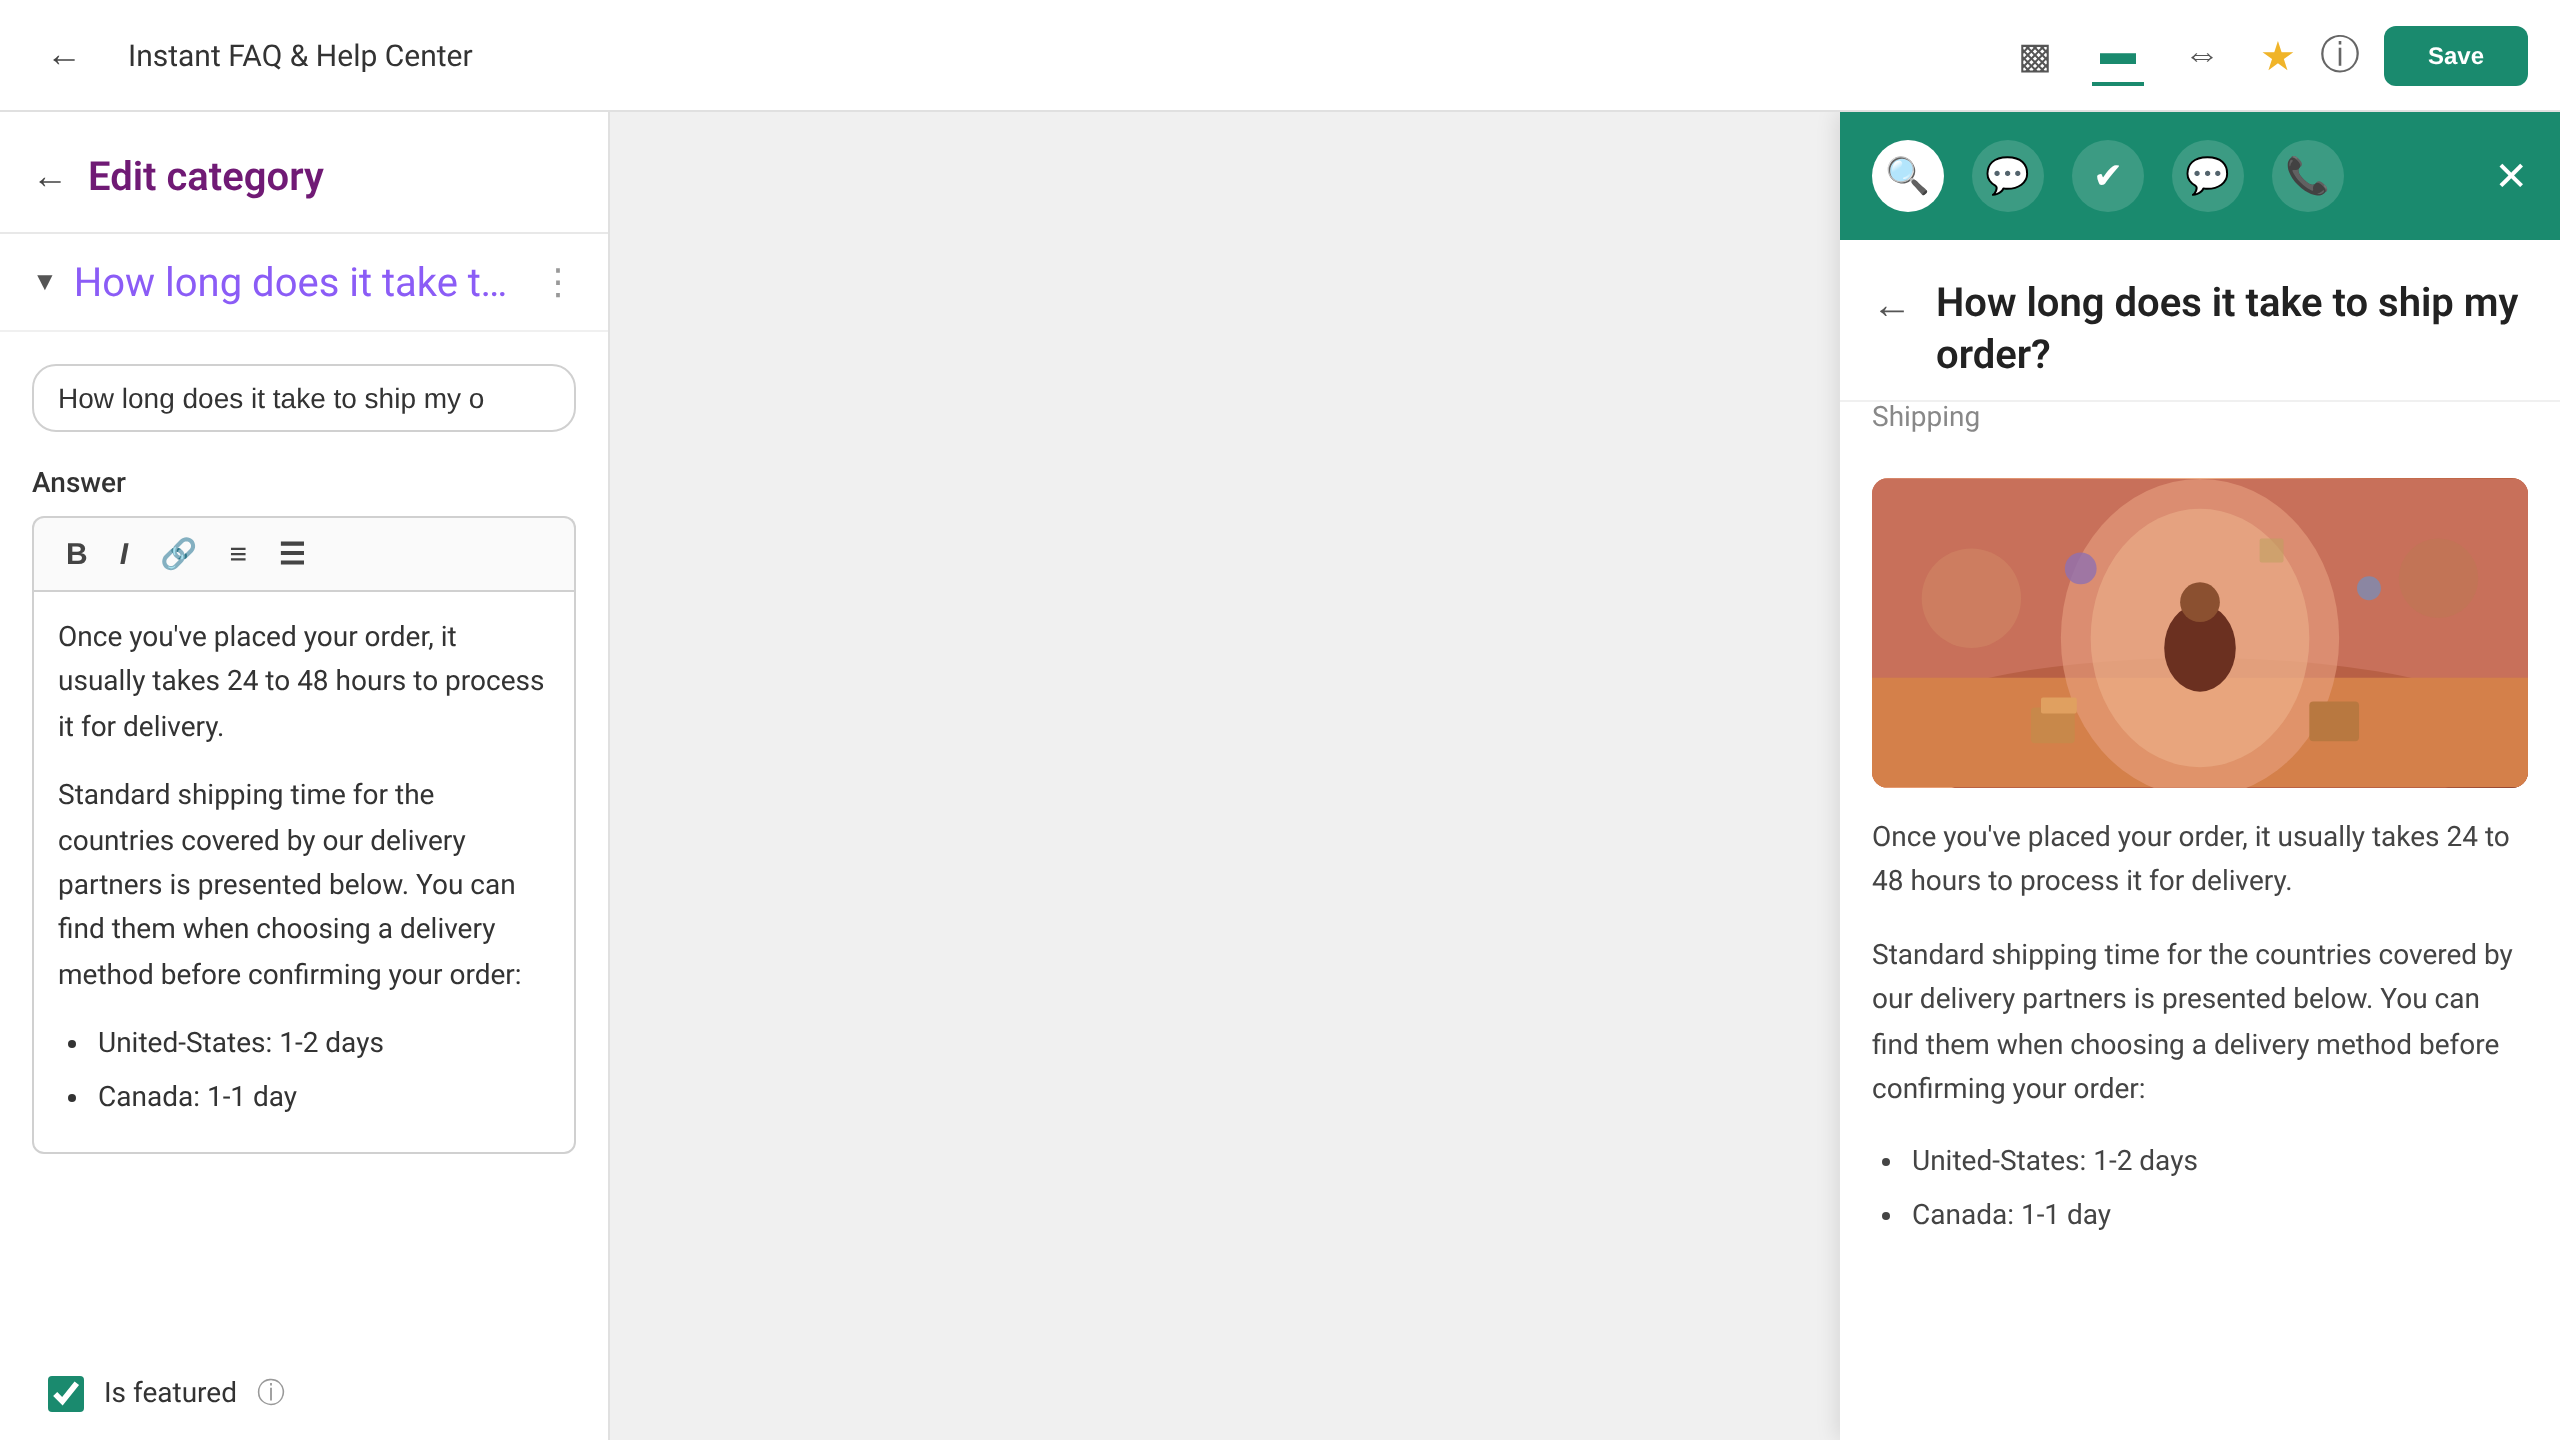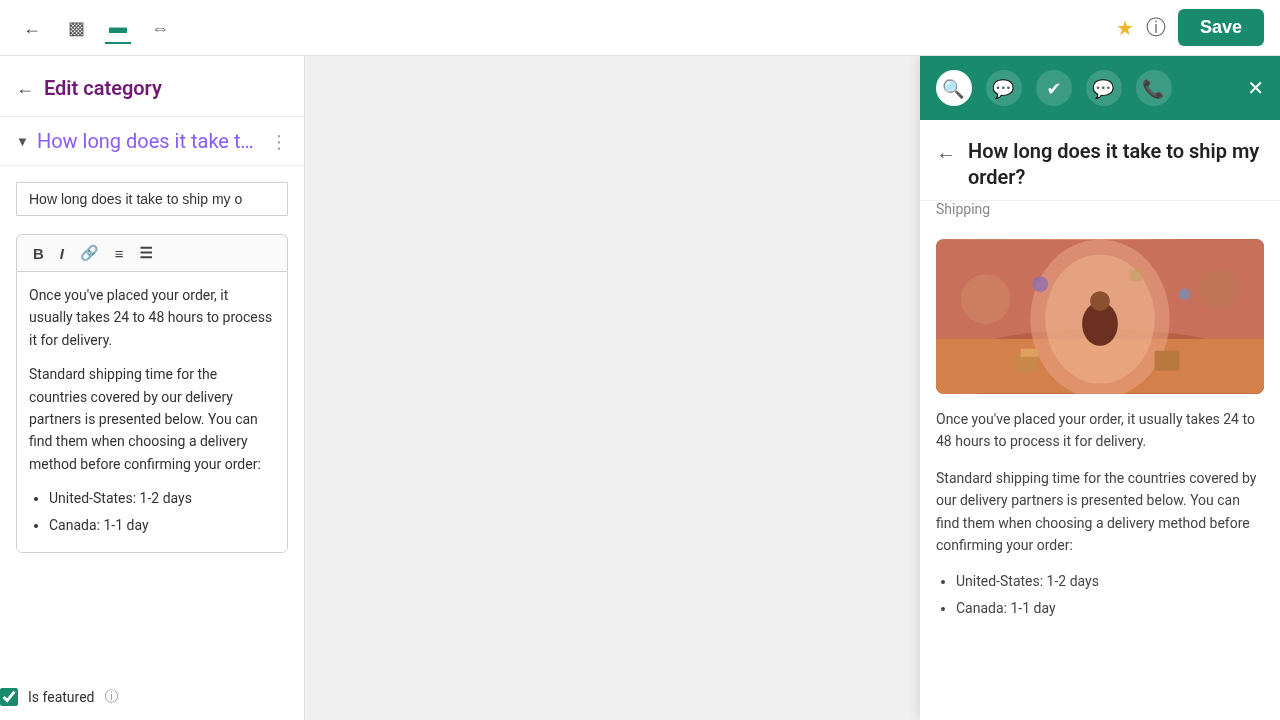--- a/index.html
+++ b/index.html
@@ -8,51 +8,51 @@
     
     .topbar { display: flex; align-items: center; height: 56px; background: #fff; border-bottom: 1px solid #e0e0e0; padding: 0 16px; gap: 16px; flex-shrink: 0; }
     .topbar-back-icon { width: 32px; height: 32px; display: flex; align-items: center; justify-content: center; cursor: pointer; color: #444; font-size: 18px; }
     .topbar-title { font-size: 15px; color: #333; flex: 1; }
     .topbar-icons { display: flex; gap: 16px; align-items: center; }
     .topbar-device-icon { font-size: 18px; color: #555; cursor: pointer; padding: 4px; }
     .topbar-device-icon.active { color: #1a8a6e; border-bottom: 2px solid #1a8a6e; }
     .topbar-right { display: flex; align-items: center; gap: 12px; margin-left: auto; }
     .star-icon { color: #f0b429; font-size: 20px; }
     .help-icon { font-size: 20px; color: #666; cursor: pointer; }
-    .save-btn { background: #1a8a6e; color: #fff; border: none; border-radius: 6px; padding: 8px 22px; font-size: 18px; font-weight: 600; cursor: pointer; text-align: center; }
+    .save-btn { background: #1a8a6e; color: #fff; border: none; border-radius: 6px; padding: 8px 22px; font-size: 12px; font-weight: 600; cursor: pointer; text-align: center; }
 
     
     .main { display: flex; flex: 1; overflow: hidden; }
 
     
     .left-panel { width: 305px; background: #fff; border-right: 1px solid #e0e0e0; display: flex; flex-direction: column; flex-shrink: 0; overflow-y: auto; }
     .left-header { display: flex; align-items: center; gap: 10px; padding: 20px 16px 16px; border-bottom: 1px solid #e8e8e8; }
     .left-back-icon { font-size: 18px; color: #444; cursor: pointer; }
     .left-title { font-size: 20px; font-weight: 600; color: #701a75; }
 
     
     .category-item { display: flex; align-items: center; padding: 12px 16px; gap: 8px; border-bottom: 1px solid #f0f0f0; cursor: pointer; }
     .category-chevron { font-size: 13px; color: #555; }
     .category-label { font-size: 20px; color: #8b5cf6; flex: 1; white-space: nowrap; overflow: hidden; text-overflow: ellipsis; }
     .category-dots { font-size: 18px; color: #999; cursor: pointer; }
 
     
     .form-section { padding: 16px; flex: 1; }
     .form-label { font-size: 14px; font-weight: 500; color: #333; margin-bottom: 8px; }
-    .form-input { width: 100%; border: 1px solid #d0d0d0; border-radius: 1px; padding: 8px 12px; font-size: 14px; color: #333; outline: none; }
+    .form-input { width: 100%; border: 1px solid #d0d0d0; border-radius: 12px; padding: 8px 12px; font-size: 14px; color: #333; outline: none; }
 
     .answer-section { margin-top: 18px; }
     .answer-toolbar { display: flex; align-items: center; gap: 4px; border: 1px solid #d0d0d0; border-bottom: none; border-radius: 6px 6px 0 0; padding: 6px 10px; background: #fafafa; }
     .toolbar-btn { background: none; border: none; cursor: pointer; font-size: 15px; color: #444; padding: 3px 6px; border-radius: 3px; font-weight: bold; }
     .answer-editor { border: 1px solid #d0d0d0; border-radius: 0 0 6px 6px; padding: 12px; font-size: 14px; color: #333; line-height: 1.6; min-height: 270px; background: #fff; overflow-y: auto; }
     .answer-editor ul { padding-left: 20px; }
     .answer-editor p { margin-bottom: 12px; }
     .answer-editor ul li { margin-bottom: 4px; }
 
-    .checkbox-row { display: flex; align-items: center; gap: 10px; padding: 14px 0; }
+    .checkbox-row { display: flex; align-items: center; gap: 10px; padding: 14px 24px; }
     .checkbox { width: 18px; height: 18px; accent-color: #1a8a6e; cursor: pointer; }
     .checkbox-label { font-size: 14px; color: #333; }
     .info-icon { font-size: 14px; color: #999; cursor: pointer; }
 
     
     .center { flex: 1; background: #f0f0f0; position: relative; overflow: hidden; }
 
     
     .preview-panel { position: absolute; right: 0; top: 0; width: 360px; height: 100%; background: #fff; box-shadow: -2px 0 10px rgba(0,0,0,0.1); display: flex; flex-direction: column; overflow: hidden; }
     .preview-header { background: #1a8a6e; padding: 14px 16px; display: flex; align-items: center; gap: 14px; flex-shrink: 0; }
@@ -72,20 +72,21 @@
     .preview-body ul li { margin-bottom: 4px; }
 
     
     .search-circle { background: #fff; border-radius: 50%; }
   </style>
 </head>
 <body>
 
 <div class="topbar">
   <span class="topbar-back-icon">←</span>
+  <span class="topbar-title">Instant FAQ &amp; Help Center</span>
   <div class="topbar-icons">
     <span class="topbar-device-icon">▩</span>
     <span class="topbar-device-icon active">▬</span>
     <span class="topbar-device-icon">⇔</span>
   </div>
   <div class="topbar-right">
     <span class="star-icon">★</span>
     <span class="help-icon">ⓘ</span>
     <button class="save-btn">Save</button>
   </div>
@@ -102,20 +103,21 @@
     <div class="category-item">
       <span class="category-chevron">▼</span>
       <span class="category-label">How long does it take to ship ...</span>
       <span class="category-dots">⋮</span>
     </div>
 
     <div class="form-section">
       <input class="form-input" type="text" value="How long does it take to ship my o" style="">
 
       <div class="answer-section">
+        <div class="form-label">Answer</div>
         <div class="answer-toolbar">
           <button class="toolbar-btn"><b>B</b></button>
           <button class="toolbar-btn"><i>I</i></button>
           <button class="toolbar-btn">🔗</button>
           <button class="toolbar-btn">≡</button>
           <button class="toolbar-btn">☰</button>
         </div>
         <div class="answer-editor">
           <p>Once you've placed your order, it usually takes 24 to 48 hours to process it for delivery.</p>
           <p>Standard shipping time for the countries covered by our delivery partners is presented below. You can find them when choosing a delivery method before confirming your order:</p>

